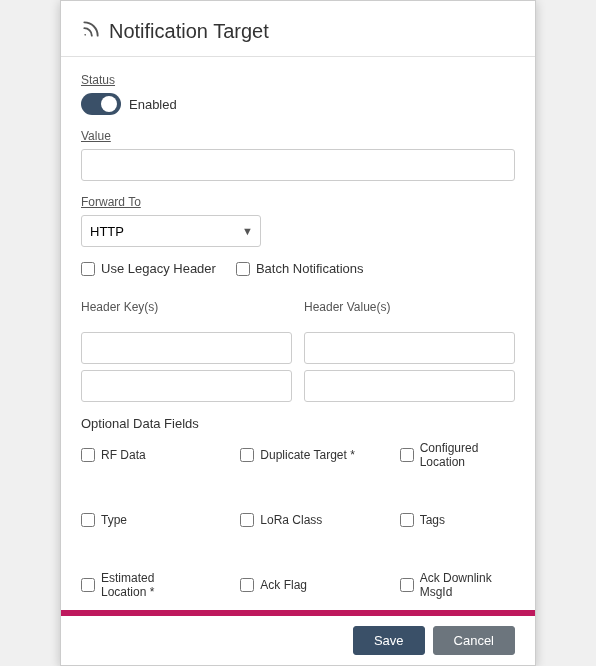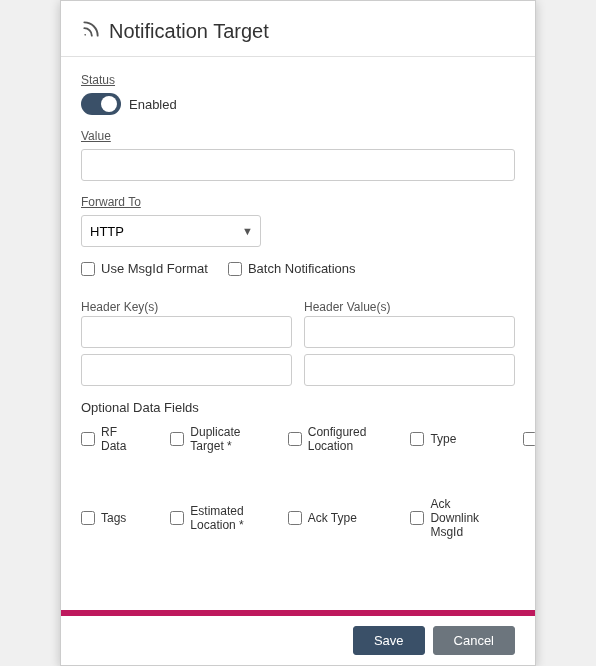--- a/index.html
+++ b/index.html
@@ -180,37 +180,37 @@
       gap: 12px;
       margin-bottom: 14px;
     }
     .header-col {
       flex: 1;
     }
     .header-col label {
       font-size: 12px;
       color: #555;
       display: block;
-      margin-bottom: 2px;
+      margin-bottom: 18px;
     }
     .header-inputs {
       display: flex;
       flex-direction: column;
       gap: 6px;
     }
     
     .optional-fields-label {
       font-size: 13px;
       color: #333;
       margin-bottom: 10px;
       display: block;
     }
     .optional-fields-grid {
       display: grid;
-      grid-template-columns: 1fr 1fr 1fr 1fr 1fr;
+      grid-template-columns: 1fr 1fr 1fr;
       row-gap: 10px;
       column-gap: 8px;
       gap: 44px;
     }
     .opt-field {
       display: flex;
       align-items: center;
       gap: 6px;
     }
     .opt-field input[type="checkbox"] {
@@ -286,21 +286,21 @@
           <option>MQTT</option>
           <option>Email</option>
         </select>
         <span class="select-arrow">▼</span>
       </div>
     </div>
 
     <div class="checkboxes-inline">
       <div class="checkbox-row">
         <input type="checkbox" id="use_legacy" style="">
-        <label for="use_legacy">Use MsgId Format</label>
+        <label for="use_legacy">Use Legacy Header</label>
       </div>
       <div class="checkbox-row">
         <input type="checkbox" id="batch_notif" style="">
         <label for="batch_notif">Batch Notifications</label>
       </div>
     </div>
 
 
     <div class="header-fields">
       <div class="header-col">
@@ -353,21 +353,21 @@
           <label for="tags_field">Tags</label>
         </div>
 
         <div class="opt-field">
           <input type="checkbox" id="est_loc" style="">
           <label for="est_loc">Estimated Location *</label>
         </div>
 
         <div class="opt-field">
           <input type="checkbox" id="ack_flag" style="">
-          <label for="ack_flag">Ack Type</label>
+          <label for="ack_flag">Ack Flag</label>
         </div>
 
         <div class="opt-field">
           <input type="checkbox" id="ack_dl_msgid" style="">
           <label for="ack_dl_msgid">Ack Downlink MsgId</label>
         </div>
 
       </div>
     </div>
 

